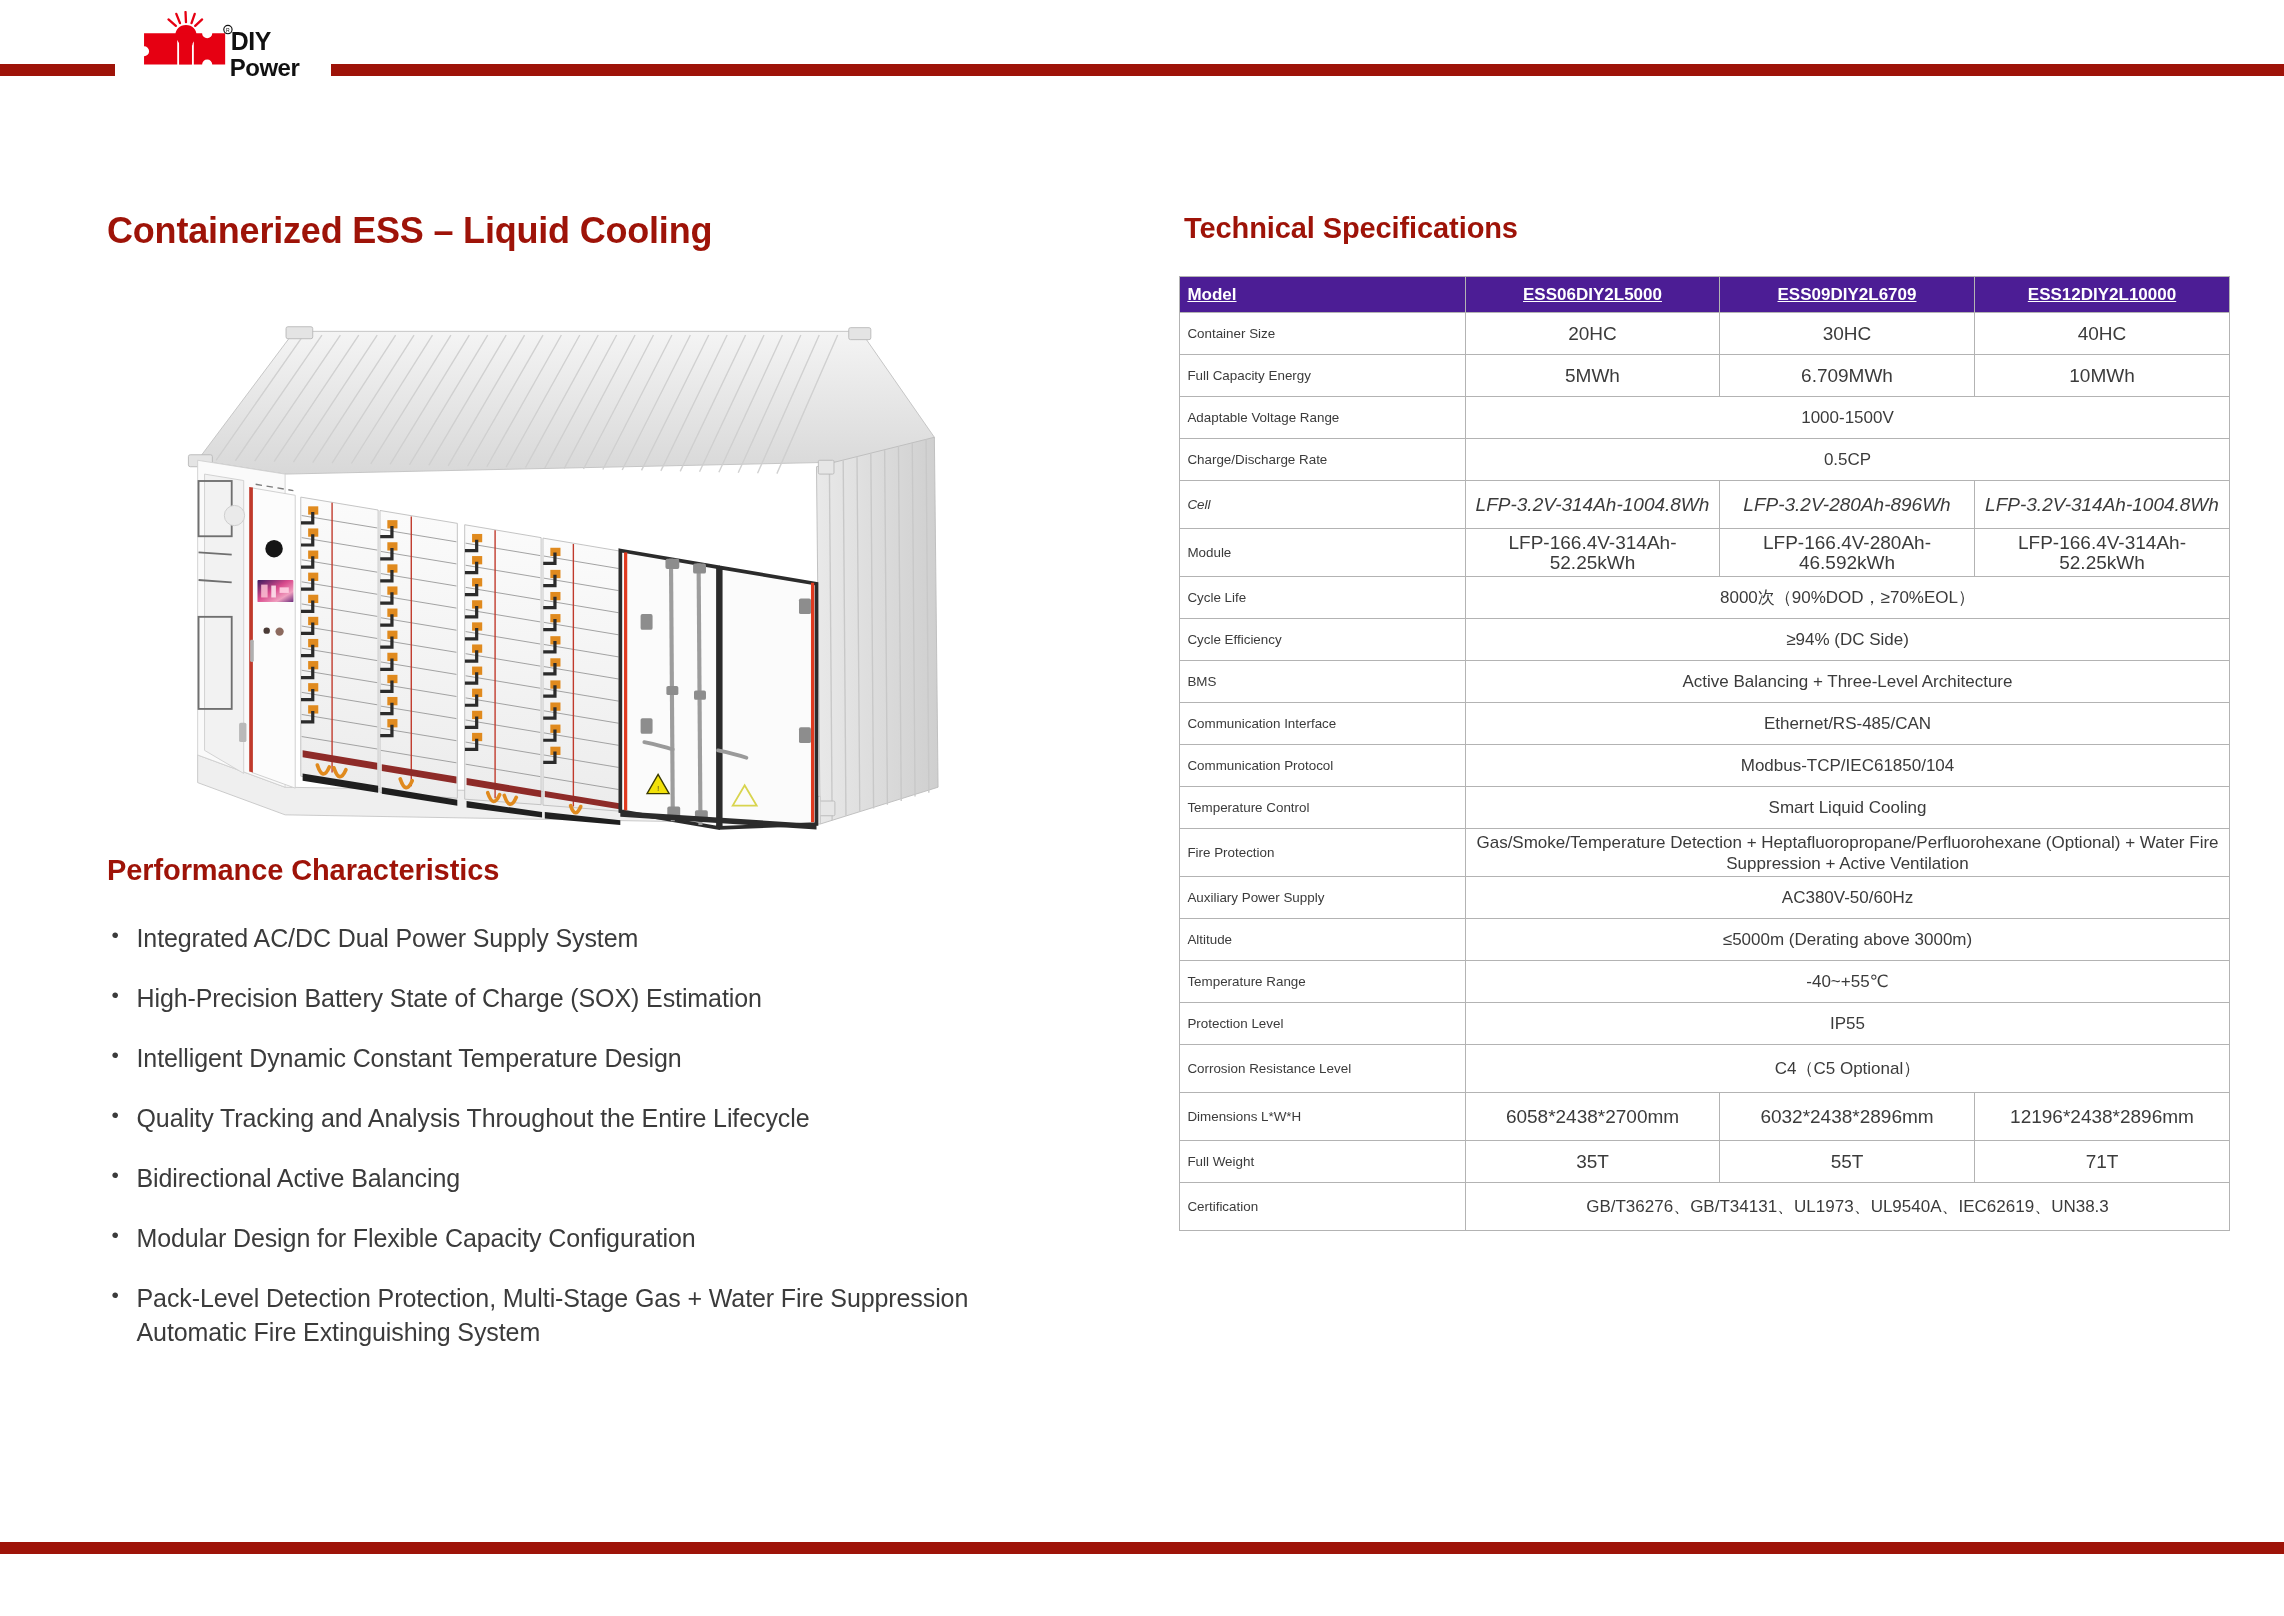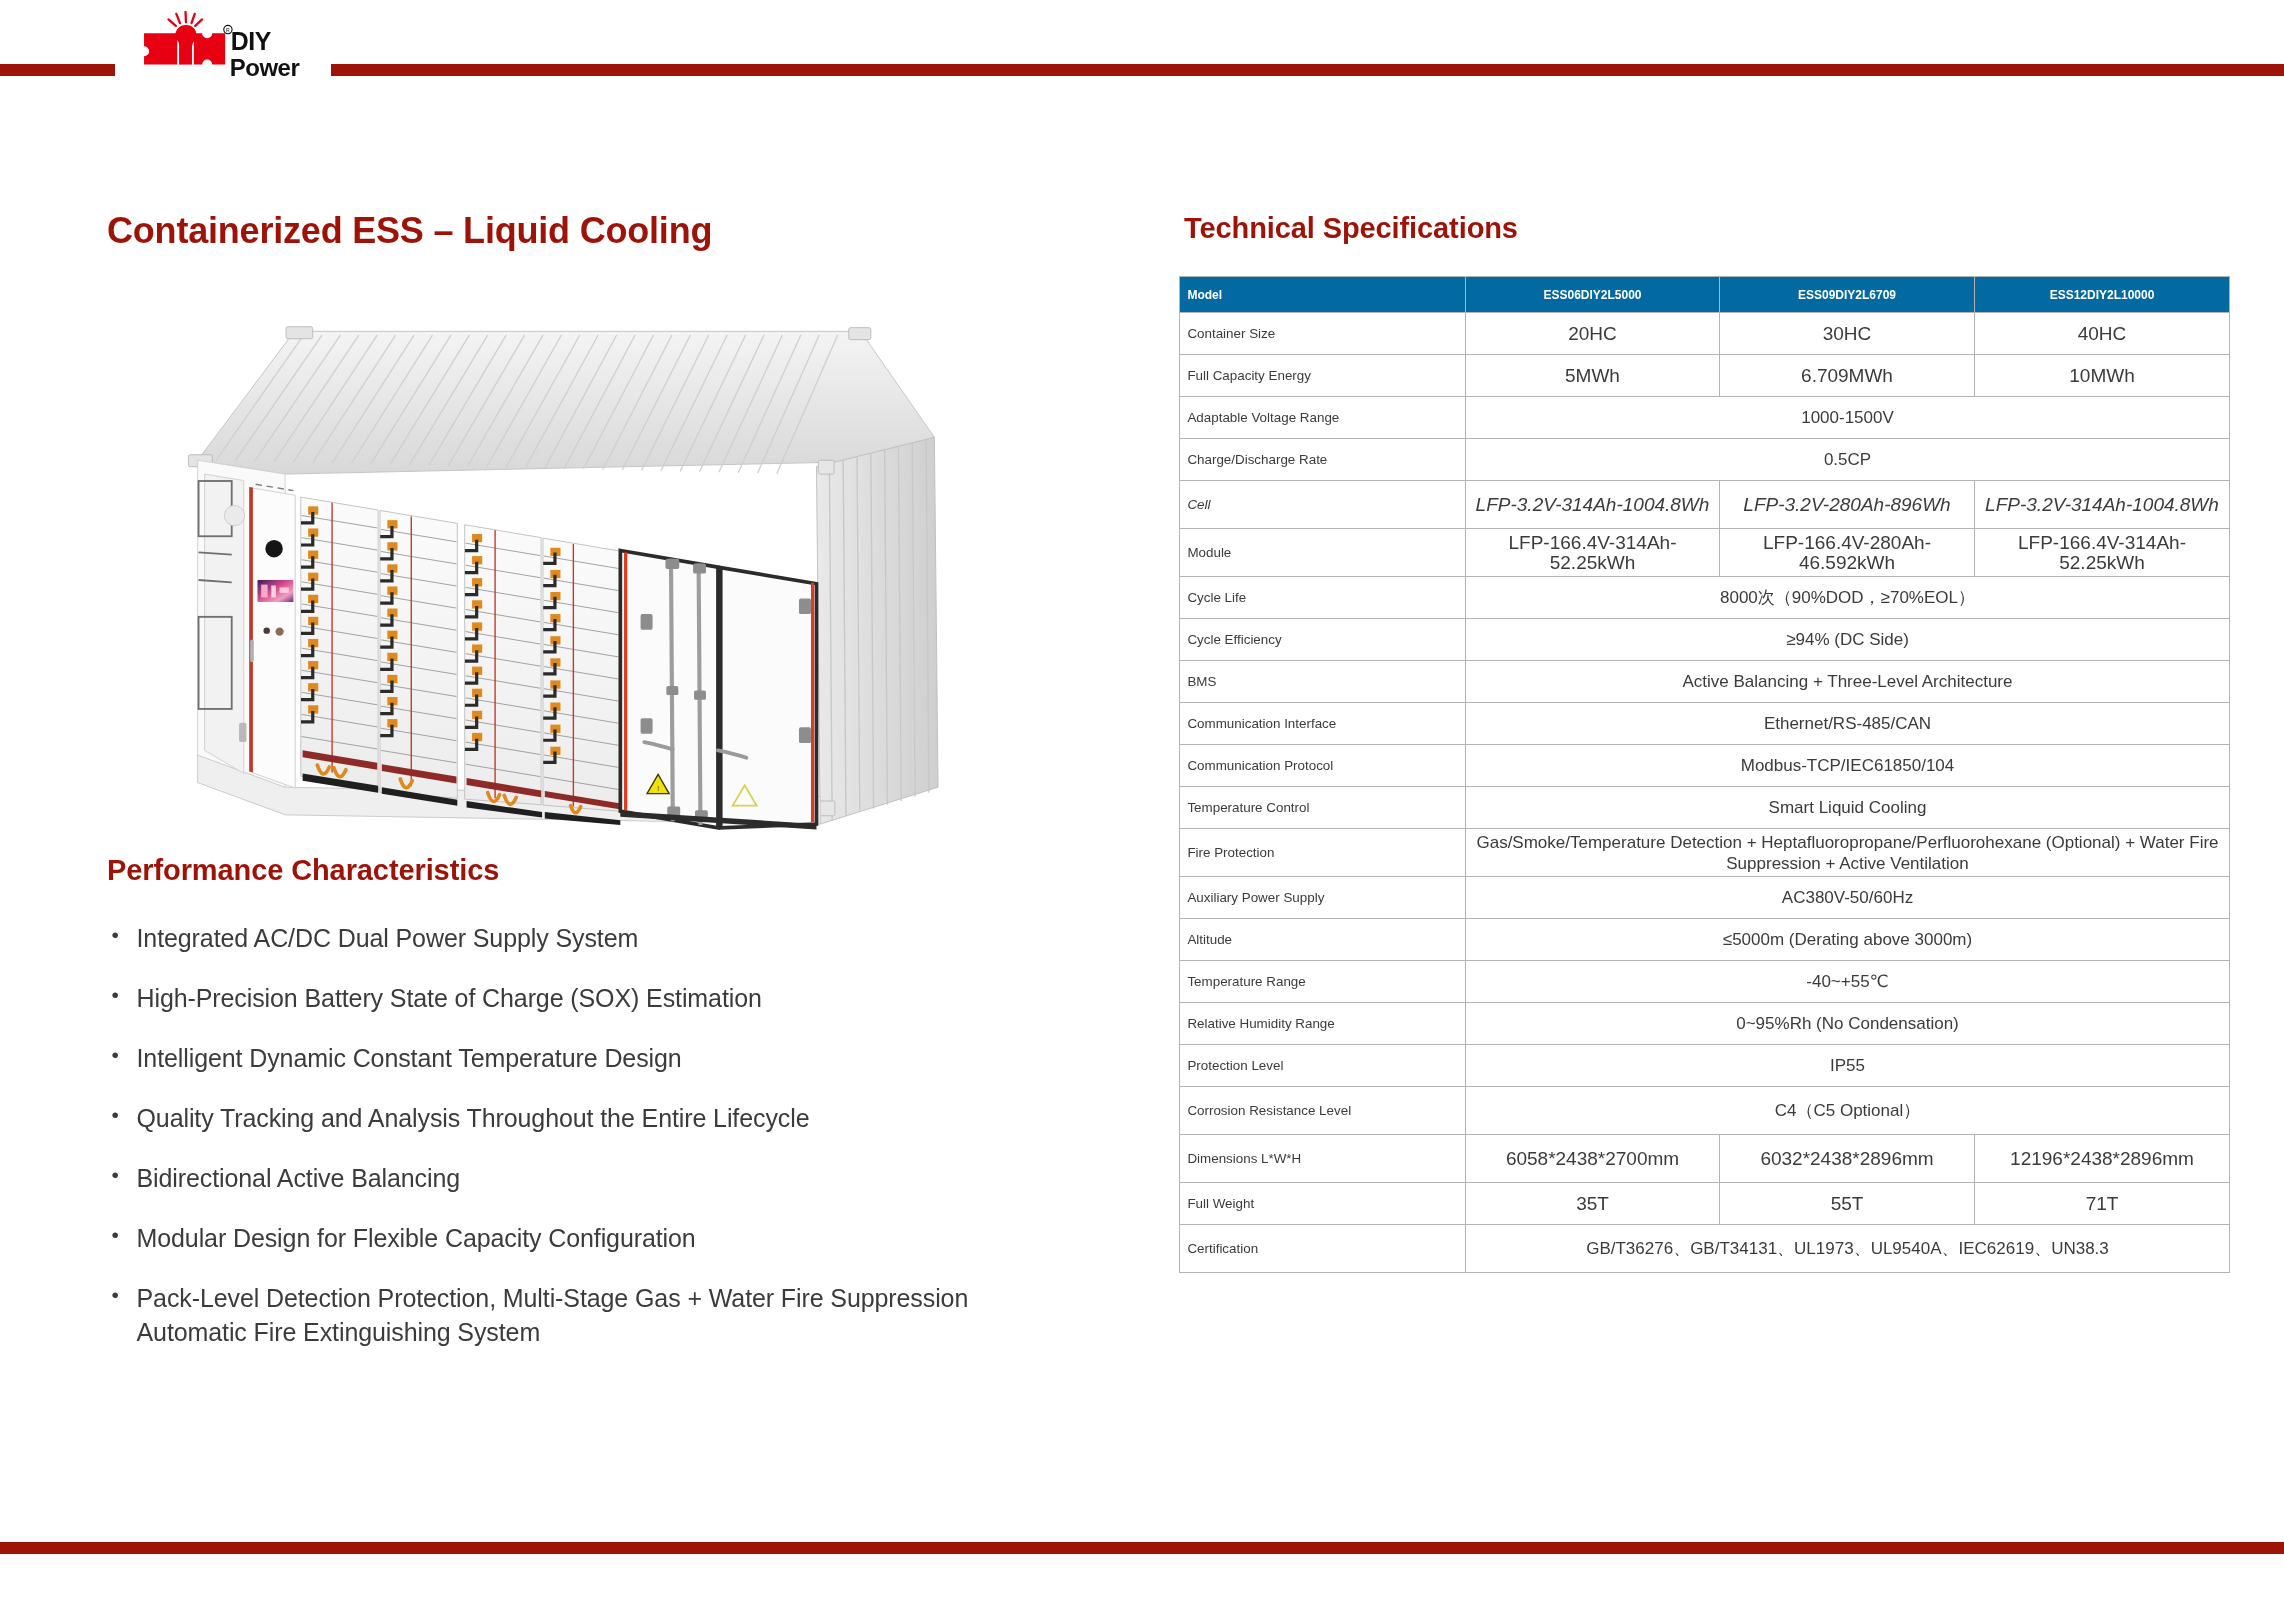--- a/index.html
+++ b/index.html
@@ -52,22 +52,22 @@
   #spec-table col.c3{width:255px;}
 
   #spec-table th,#spec-table td{
     border:0.9px solid #b3b3b3;
     padding:0 7.4px;
     vertical-align:middle;
     color:#3b3b3b;
     font-weight:normal;
   }
   #spec-table thead th{
-    background:#0369a1;color:#ffffff;font-weight:bold;font-size:12px;
-    height:35px;border-color:#b3b3b3;
+    background:#4c1d95;color:#ffffff;font-weight:bold;font-size:17px;
+    height:35px;border-color:#b3b3b3;text-decoration:underline;
   }
   #spec-table thead th.lbl{text-align:left;}
   #spec-table thead th.mdl{}
 
   #spec-table td.label{text-align:left;font-size:13.4px;}
   #spec-table td.val{text-align:center;font-size:19px;}
   #spec-table td.val-span{text-align:center;font-size:17px;}
   #spec-table td.val-two{line-height:19.3px;}
   #spec-table td.val-wrap{line-height:21px;}
 </style>
@@ -550,24 +550,20 @@
         </tr>
         <tr style="height: 42px;">
           <td class="label">Altitude</td>
           <td class="val-span" colspan="3">≤5000m (Derating above 3000m)</td>
         </tr>
         <tr style="height: 42px;">
           <td class="label">Temperature Range</td>
           <td class="val-span" colspan="3">-40~+55℃</td>
         </tr>
         <tr style="height: 42px;">
-          <td class="label">Relative Humidity Range</td>
-          <td class="val-span" colspan="3">0~95%Rh (No Condensation)</td>
-        </tr>
-        <tr style="height: 42px;">
           <td class="label">Protection Level</td>
           <td class="val-span" colspan="3">IP55</td>
         </tr>
         <tr style="height: 48px;">
           <td class="label">Corrosion Resistance Level</td>
           <td class="val-span" colspan="3">C4（C5 Optional）</td>
         </tr>
         <tr style="height: 48px;">
           <td class="label">Dimensions L*W*H</td>
           <td class="val">6058*2438*2700mm</td>

